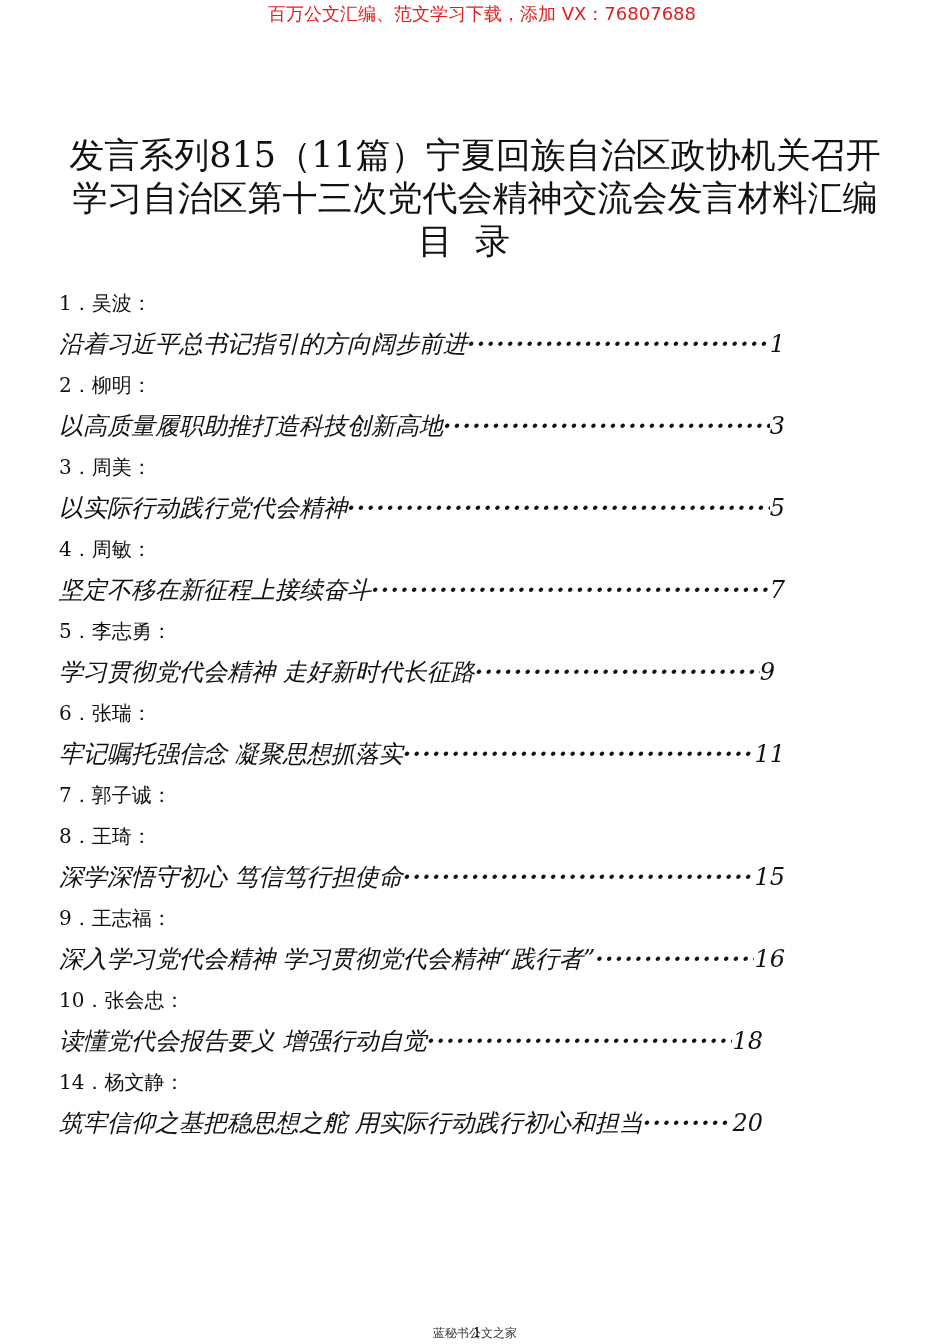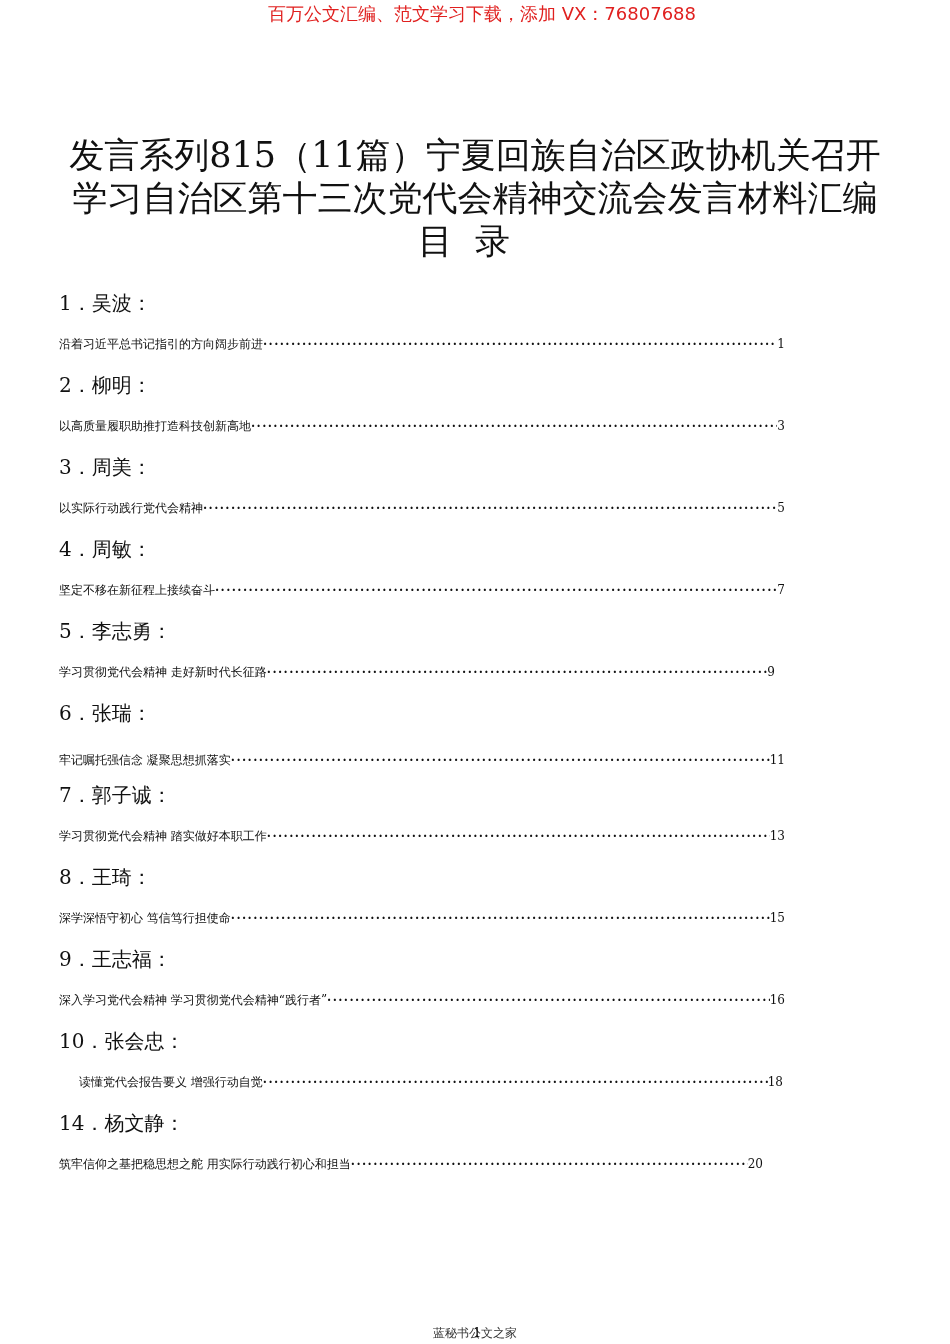--- a/index.html
+++ b/index.html
@@ -8,21 +8,21 @@
   .banner { position: absolute; top: 2px; left: 7px; width: 950px; text-align: center;
             font-family: "DejaVu Sans", "Liberation Sans", sans-serif; font-size: 18px;
             color: #e0201f; letter-spacing: 0px; }
   .title { position: absolute; top: 134px; left: 0; width: 950px; text-align: center;
            font-size: 35px; line-height: 43px; color: #111; }
   .title div { white-space: nowrap; }
   .title .toc-heading { letter-spacing: 22px; }
   .toc { position: absolute; top: 288px; left: 59px; width: 730px; }
   .toc-entry { margin: 0; }
   .toc-author { height: 41px; line-height: 30px; font-size: 20px; white-space: nowrap; }
-  .toc-line { height: 41px; line-height: 30px; font-size: 12px; white-space: nowrap; display: flex; }
+  .toc-line { height: 41px; line-height: 30px; font-size: 24px; white-space: nowrap; display: flex; font-style: italic; }
   .toc-line .t { flex: 0 0 auto; }
   .toc-line .dots { flex: 1 1 auto; overflow: hidden; letter-spacing: 0; }
   .toc-line .dots::before { content: "··························································································································"; letter-spacing: 1.4px; font-weight: bold; }
   .toc-line .pg { flex: 0 0 auto; }
   .footer { position: absolute; top: 1325px; left: 0; width: 950px; text-align: center;
             font-size: 12px; color: #333; }
   .footer .pnum { position: absolute; left: 473px; top: 0; font-size: 13px; color: #000; }
 </style>
 </head>
 <body>
@@ -71,53 +71,48 @@
     <div class="toc-entry">
       <div class="toc-author">5．李志勇：</div>
       <div class="toc-line" style="width: 716px;">
         <span class="t">学习贯彻党代会精神 走好新时代长征路</span>
         <span class="dots"></span>
         <span class="pg">9</span>
       </div>
     </div>
     <div class="toc-entry">
       <div class="toc-author">6．张瑞：</div>
-      <div class="toc-line" style="width: 726px; align-items: center;">
+      <div class="toc-line" style="width: 726px;">
         <span class="t">牢记嘱托强信念 凝聚思想抓落实</span>
         <span class="dots"></span>
         <span class="pg">11</span>
       </div>
     </div>
     <div class="toc-entry">
       <div class="toc-author">7．郭子诚：</div>
-      <div class="toc-line" style="width: 726px;">
-        <span class="t">学习贯彻党代会精神 踏实做好本职工作</span>
-        <span class="dots"></span>
-        <span class="pg">13</span>
-      </div>
     </div>
     <div class="toc-entry">
       <div class="toc-author">8．王琦：</div>
       <div class="toc-line" style="width: 726px;">
         <span class="t">深学深悟守初心 笃信笃行担使命</span>
         <span class="dots"></span>
         <span class="pg">15</span>
       </div>
     </div>
     <div class="toc-entry">
       <div class="toc-author">9．王志福：</div>
       <div class="toc-line" style="width: 726px;">
         <span class="t">深入学习党代会精神 学习贯彻党代会精神“践行者”</span>
         <span class="dots"></span>
         <span class="pg">16</span>
       </div>
     </div>
     <div class="toc-entry">
       <div class="toc-author">10．张会忠：</div>
-      <div class="toc-line" style="width: 704px; margin-left: 20px;">
+      <div class="toc-line" style="width: 704px;">
         <span class="t">读懂党代会报告要义 增强行动自觉</span>
         <span class="dots"></span>
         <span class="pg">18</span>
       </div>
     </div>
     <div class="toc-entry">
       <div class="toc-author">14．杨文静：</div>
       <div class="toc-line" style="width: 704px;">
         <span class="t">筑牢信仰之基把稳思想之舵 用实际行动践行初心和担当</span>
         <span class="dots"></span>

